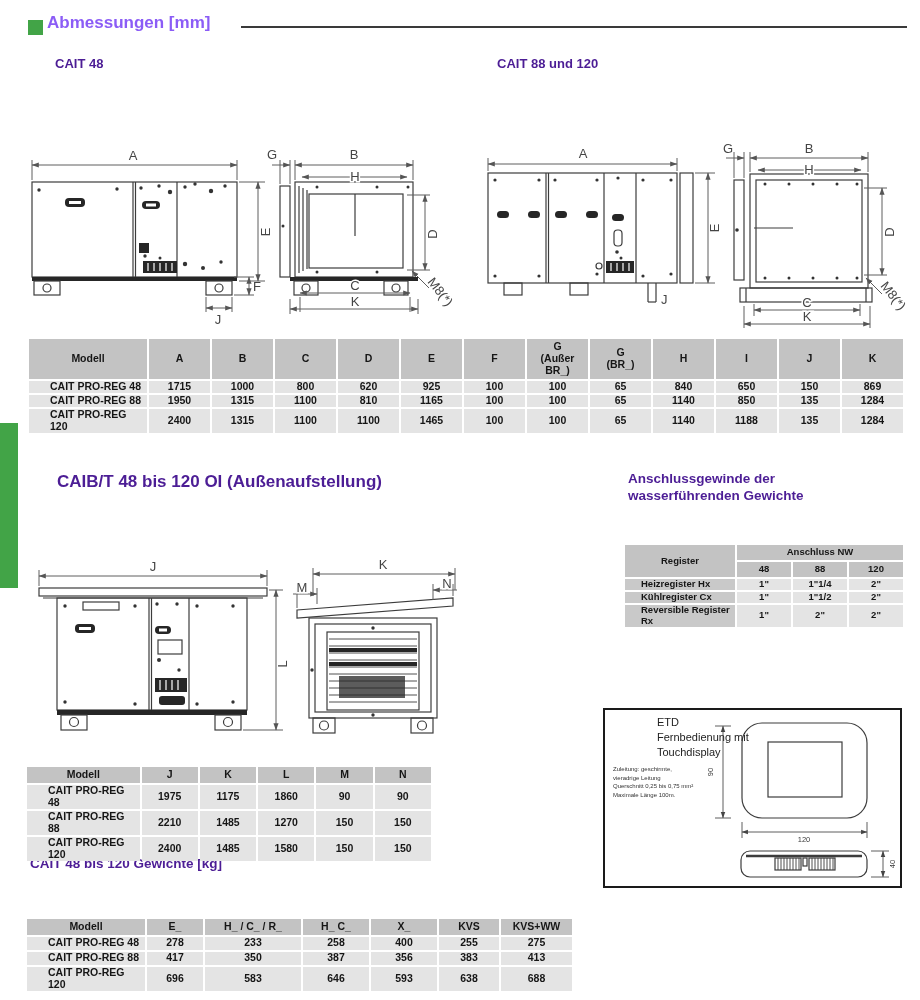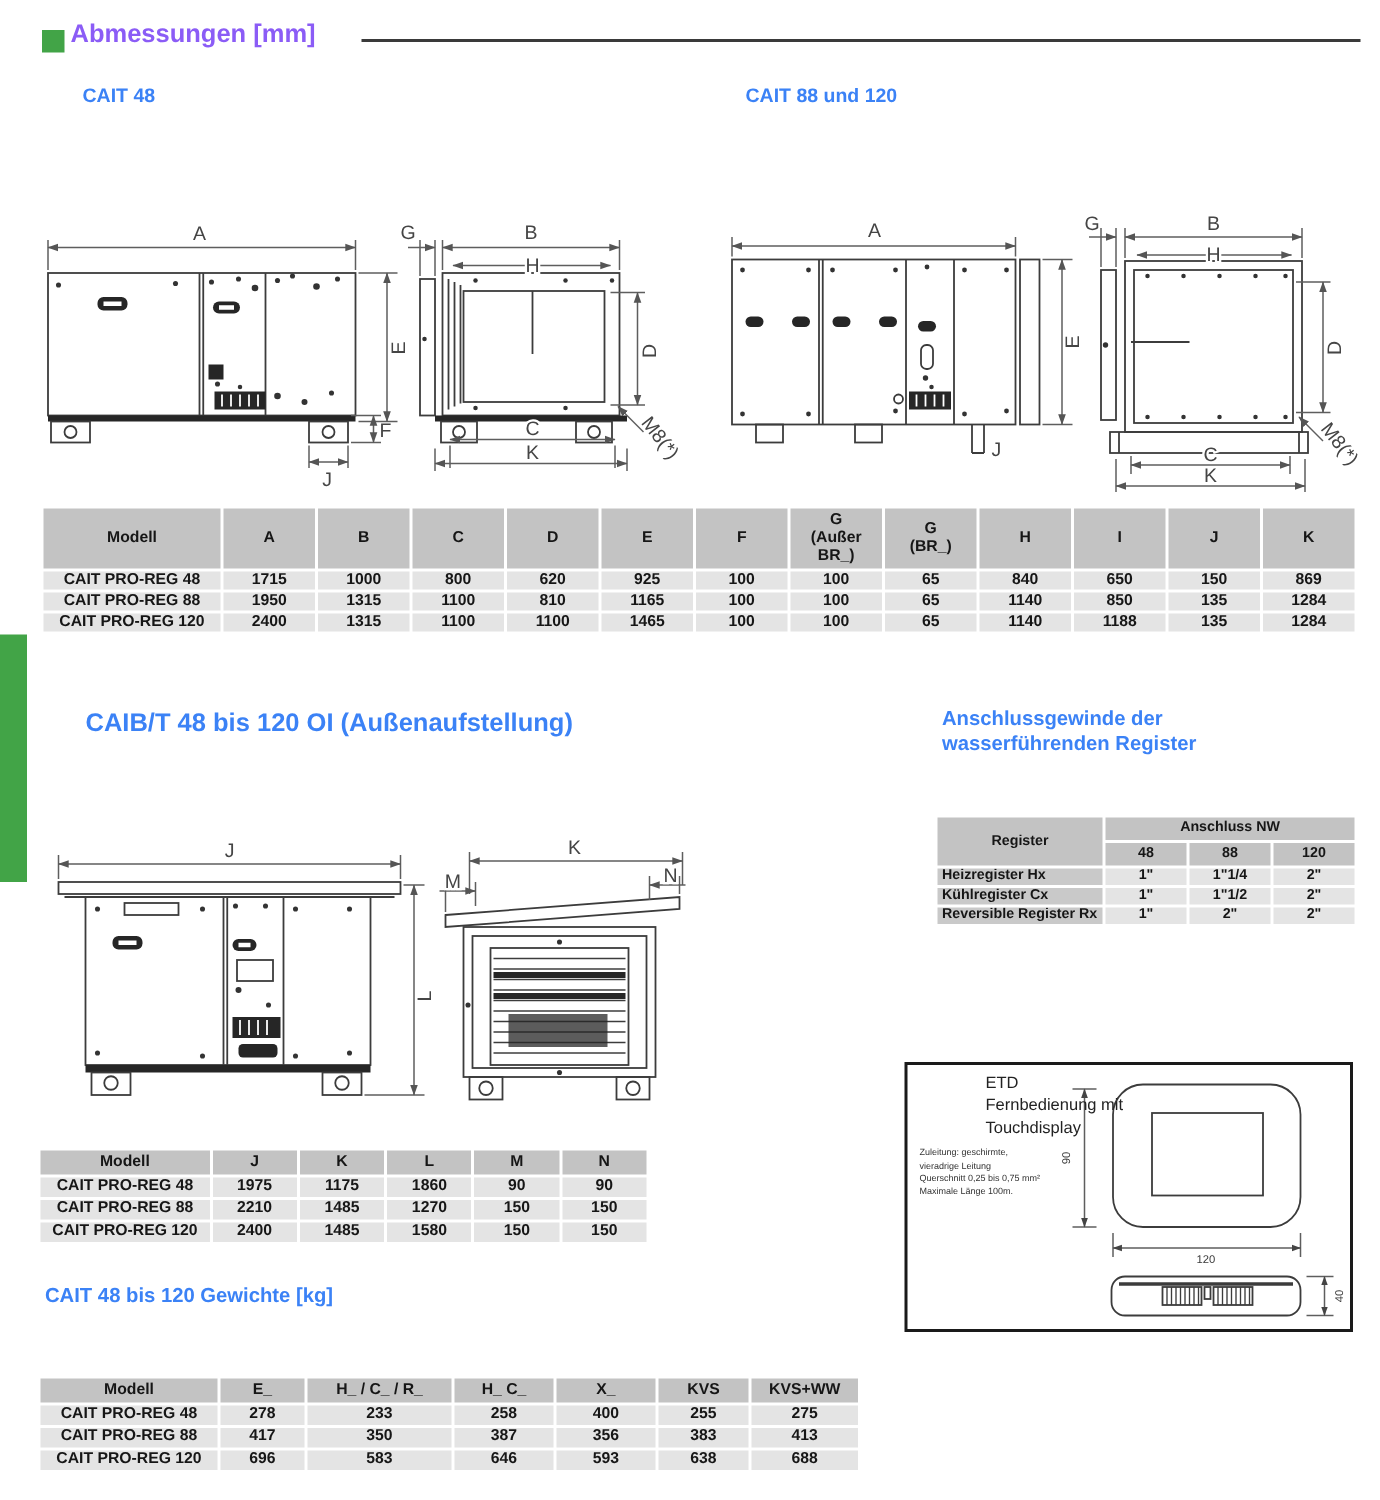--- a/index.html
+++ b/index.html
@@ -6,21 +6,21 @@
   .page{position:relative;width:920px;height:1000px;background:#ffffff;
         font-family:"Liberation Sans",sans-serif;overflow:hidden;color:#141414;}
 
   
   .hdr-sq{position:absolute;left:28px;top:20px;width:15px;height:15px;background:#42a447;}
   .page-title{position:absolute;left:47px;top:13px;margin:0;font-size:17px;font-weight:700;color:#8b5cf6;}
   .hline{position:absolute;left:241px;top:26px;width:666px;height:2px;background:#3a3a3a;}
 
   .green-bar{position:absolute;left:0;top:423px;width:18px;height:165px;background:#42a447;}
 
-  .subhead{position:absolute;margin:0;font-weight:700;color:#3b82f6;font-size:13px;}
+  .subhead{position:absolute;margin:0;font-weight:700;color:#4c1d95;font-size:13px;}
   #h-c48{left:55px;top:56px;}
   #h-c88{left:497px;top:56px;}
   #h-caibt{left:57px;top:472px;font-size:17px;}
   #h-ansch{left:628px;top:470px;font-size:13.5px;line-height:17px;white-space:pre-line;}
   #h-gew{left:30px;top:856px;font-size:13.5px;}
 
   
   svg.draw{position:absolute;}
   .o{stroke:#3c3c3c;fill:none;stroke-width:1.2;}
   .t{stroke:#3c3c3c;fill:none;stroke-width:0.9;}
@@ -31,25 +31,25 @@
   text.lbl{font-family:"Liberation Sans",sans-serif;font-size:13px;fill:#454545;}
   text.halo{paint-order:stroke;stroke:#fff;stroke-width:3px;}
   text.lbl-s{font-family:"Liberation Sans",sans-serif;font-size:7.5px;fill:#3a3a3a;}
 
   
   table.dt{position:absolute;border-collapse:separate;border-spacing:2px;table-layout:fixed;}
   .dt th,.dt td{font-size:10.5px;font-weight:700;color:#161616;text-align:center;
                 padding:0 2px;line-height:1.14;overflow:hidden;}
   .dt th{background:#c3c3c3;vertical-align:middle;white-space:pre-line;padding:2px 1px;}
   .dt td{background:#e4e4e4;height:12px;}
-  .dt td.first{text-align:center;padding-left:2px;}
+  .dt td.first{text-align:left;padding-left:21px;}
   #t2 td,#t3 td{height:13px;}
   #ta{left:623px;top:543px;width:282px;}
   #ta th,#ta td{font-size:9.5px;height:11px;}
-  #ta td.first{background:#c9c9c9;text-align:left;padding-left:3px;}
+  #ta td.first{background:#c9c9c9;text-align:left;padding-left:16px;}
   #t1{left:27px;top:337px;width:878px;}
   #t2{left:25px;top:765px;width:408px;}
   #t3{left:25px;top:917px;width:549px;}
 
   
   #etd{position:absolute;left:603px;top:708px;width:299px;height:180px;
        border:2px solid #1a1a1a;box-sizing:border-box;background:#fff;}
   .etd-title{position:absolute;left:8px;top:5px;font-size:11px;line-height:15px;color:#222;margin-left:44px;}
   .etd-note{position:absolute;left:8px;top:55px;font-size:6px;line-height:8.5px;color:#333;}
   #etd svg{position:absolute;left:0;top:0;}
@@ -62,21 +62,21 @@
   <span class="hdr-sq" style="background: rgb(66, 164, 71);"></span>
   <h1 class="page-title">Abmessungen [mm]</h1>
   <div class="hline"></div>
 
   <div class="green-bar" style="background: rgb(66, 164, 71);"></div>
 
   <h2 class="subhead" id="h-c48">CAIT 48</h2>
   <h2 class="subhead" id="h-c88">CAIT 88 und 120</h2>
   <h2 class="subhead" id="h-caibt">CAIB/T 48 bis 120 OI (Außenaufstellung)</h2>
   <h2 class="subhead" id="h-ansch">Anschlussgewinde der
-wasserführenden Register</h2>
+wasserführenden Gewichte</h2>
   <h2 class="subhead" id="h-gew">CAIT 48 bis 120 Gewichte [kg]</h2>
 
   <svg class="draw" style="left:25px;top:140px" width="440" height="195" viewBox="0 0 440 195">
     <defs>
       <marker id="a1" viewBox="0 0 10 10" refX="8.5" refY="5" markerWidth="8" markerHeight="8" orient="auto-start-reverse">
         <path d="M0,1.8 L9,5 L0,8.2 z" fill="#555"></path>
       </marker>
     </defs>
 
     <g class="o">

